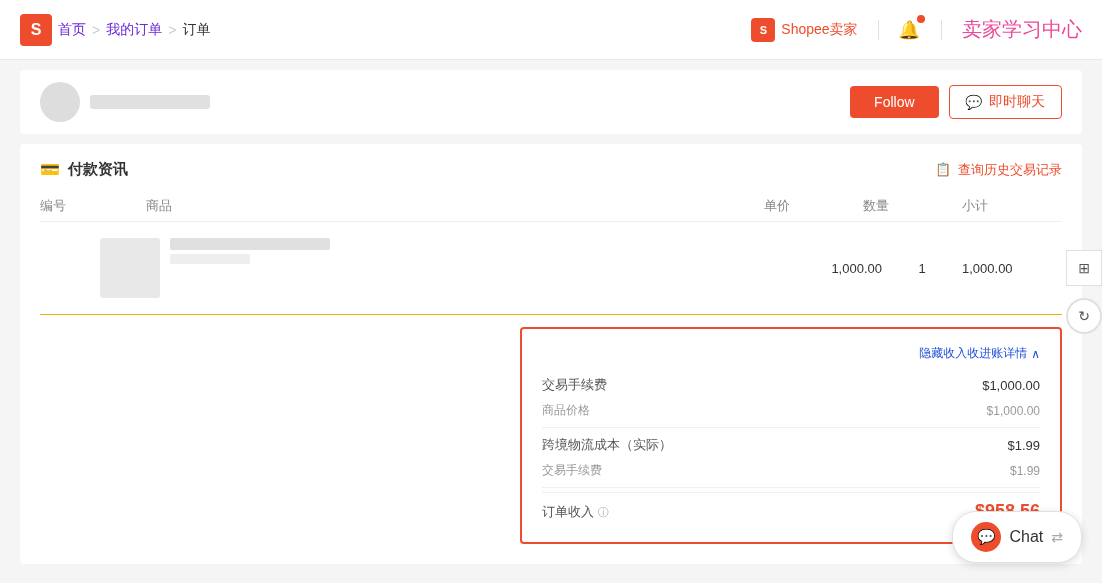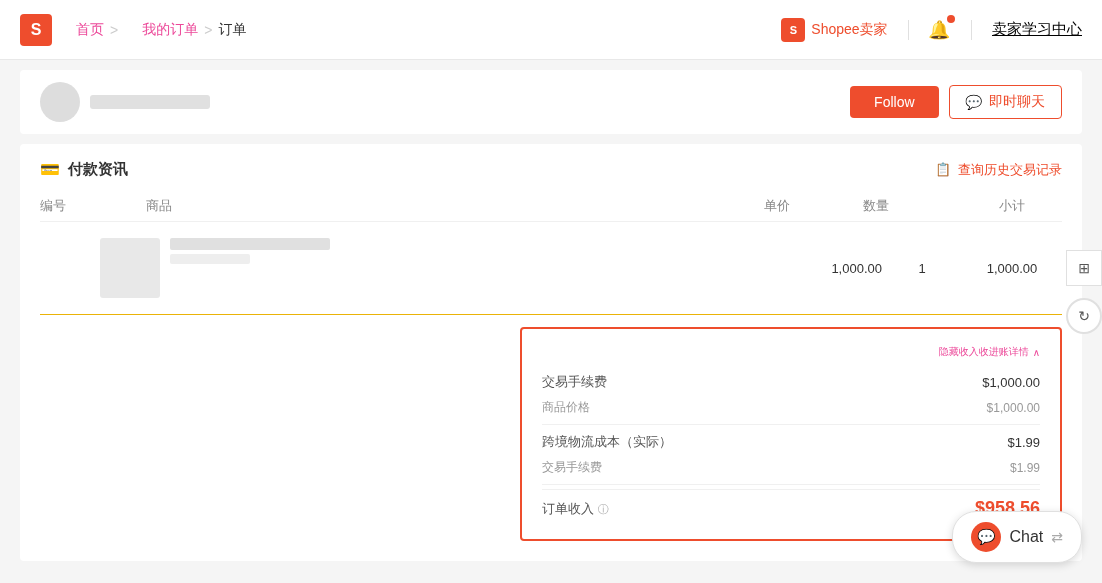--- a/index.html
+++ b/index.html
@@ -36,21 +36,21 @@
       background: #ee4d2d;
       border-radius: 4px;
       display: flex;
       align-items: center;
       justify-content: center;
       color: white;
       font-weight: bold;
       font-size: 16px;
     }
     .breadcrumb-sep { color: #ccc; }
-    .breadcrumb-link { color: #ec4899; cursor: pointer; margin-left: 18px; }
+    .breadcrumb-link { color: #6d28d9; cursor: pointer; }
     .breadcrumb-current { color: #333; font-weight: 500; }
     .header-right {
       display: flex;
       align-items: center;
       gap: 20px;
     }
     .shopee-seller {
       display: flex;
       align-items: center;
       gap: 6px;
@@ -79,24 +79,23 @@
     .bell-badge {
       position: absolute;
       top: -4px;
       right: -4px;
       width: 8px;
       height: 8px;
       background: #ee4d2d;
       border-radius: 50%;
     }
     .learning-center {
-      font-size: 15px;
-      color: #000000;
-      cursor: pointer;
-      text-decoration: underline;
+      font-size: 20px;
+      color: #ec4899;
+      cursor: pointer;
     }
     .divider-v { width: 1px; height: 20px; background: #e0e0e0; }
 
     
     .seller-section {
       background: white;
       margin: 10px 20px;
       padding: 12px 20px;
       border-radius: 4px;
       display: flex;
@@ -225,37 +224,37 @@
       border-radius: 2px;
     }
     .product-variant-blur {
       width: 80px;
       height: 10px;
       background: #eee;
       border-radius: 2px;
     }
     .col-price { text-align: right; }
     .col-qty { text-align: center; }
-    .col-subtotal { text-align: center; }
+    .col-subtotal { text-align: left; }
 
     
     .income-box {
       border: 2px solid #ee4d2d;
       border-radius: 4px;
       margin-top: 12px;
       padding: 16px 20px;
       margin-left: 480px;
     }
     .income-toggle {
       display: flex;
       align-items: center;
       justify-content: flex-end;
       gap: 4px;
-      color: #ec4899;
-      font-size: 10px;
+      color: #1d4ed8;
+      font-size: 12px;
       margin-bottom: 10px;
       cursor: pointer;
     }
     .income-row {
       display: flex;
       justify-content: space-between;
       align-items: center;
       padding: 4px 0;
       font-size: 13px;
     }

